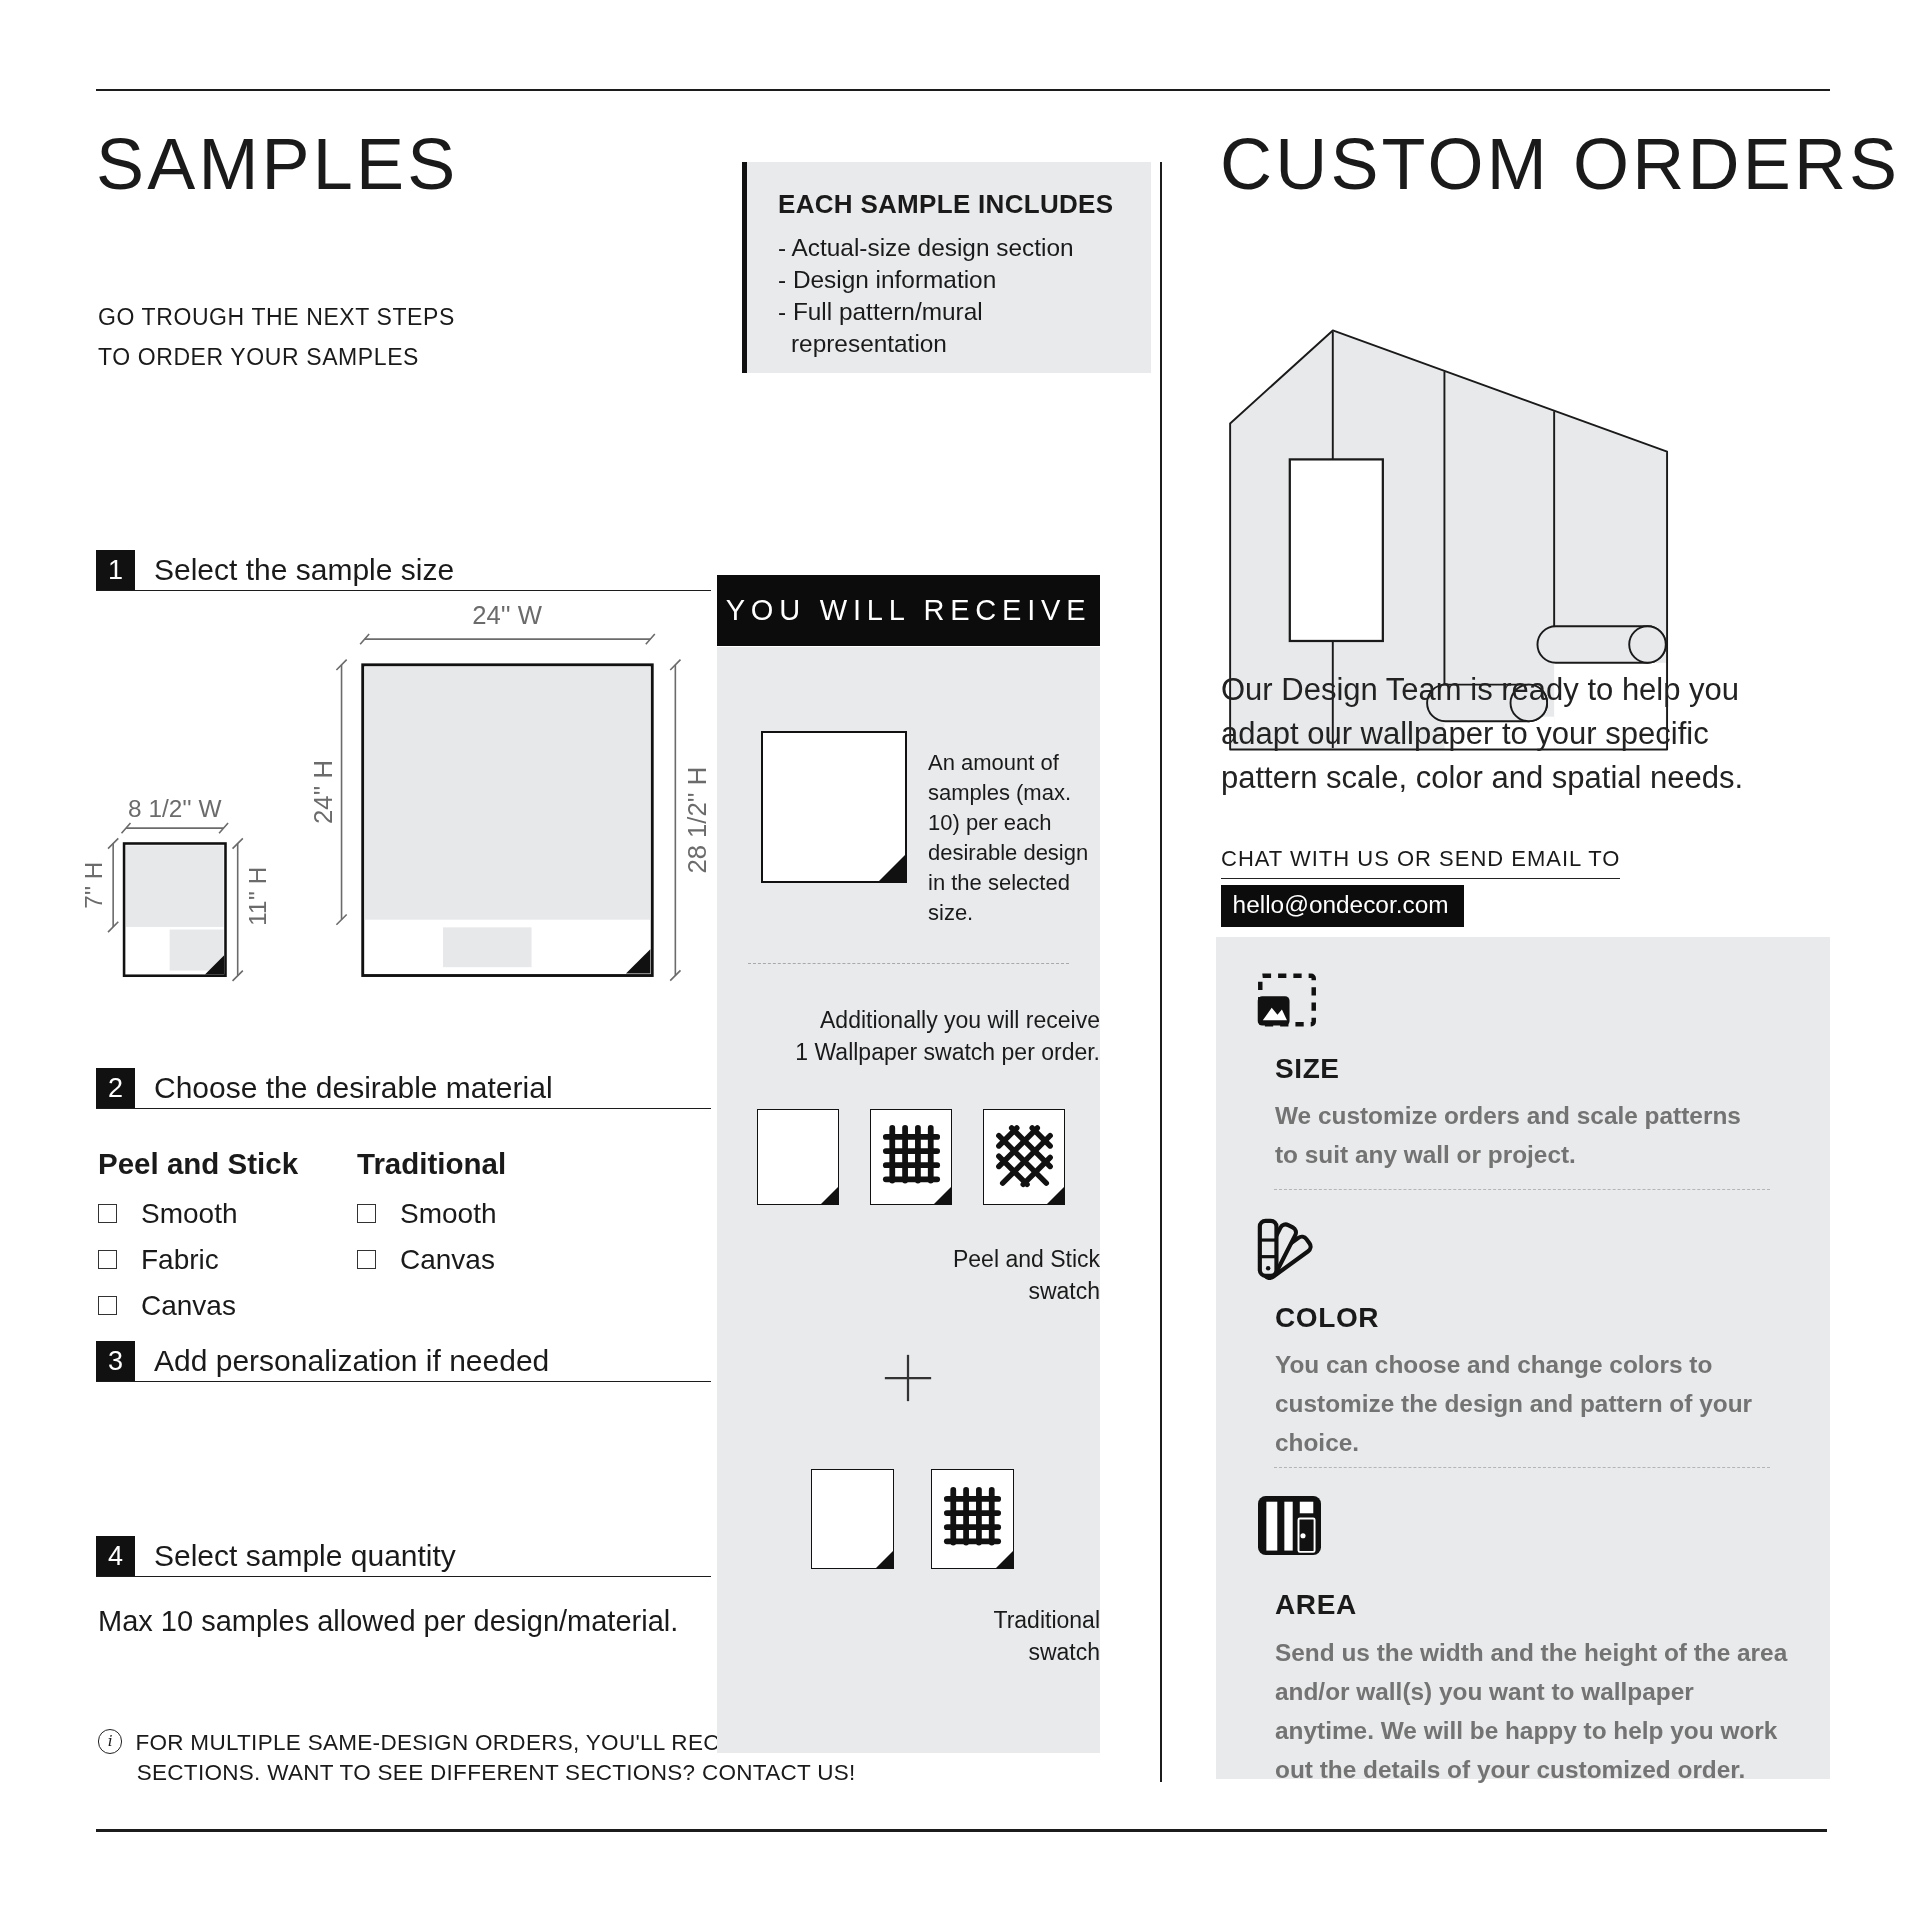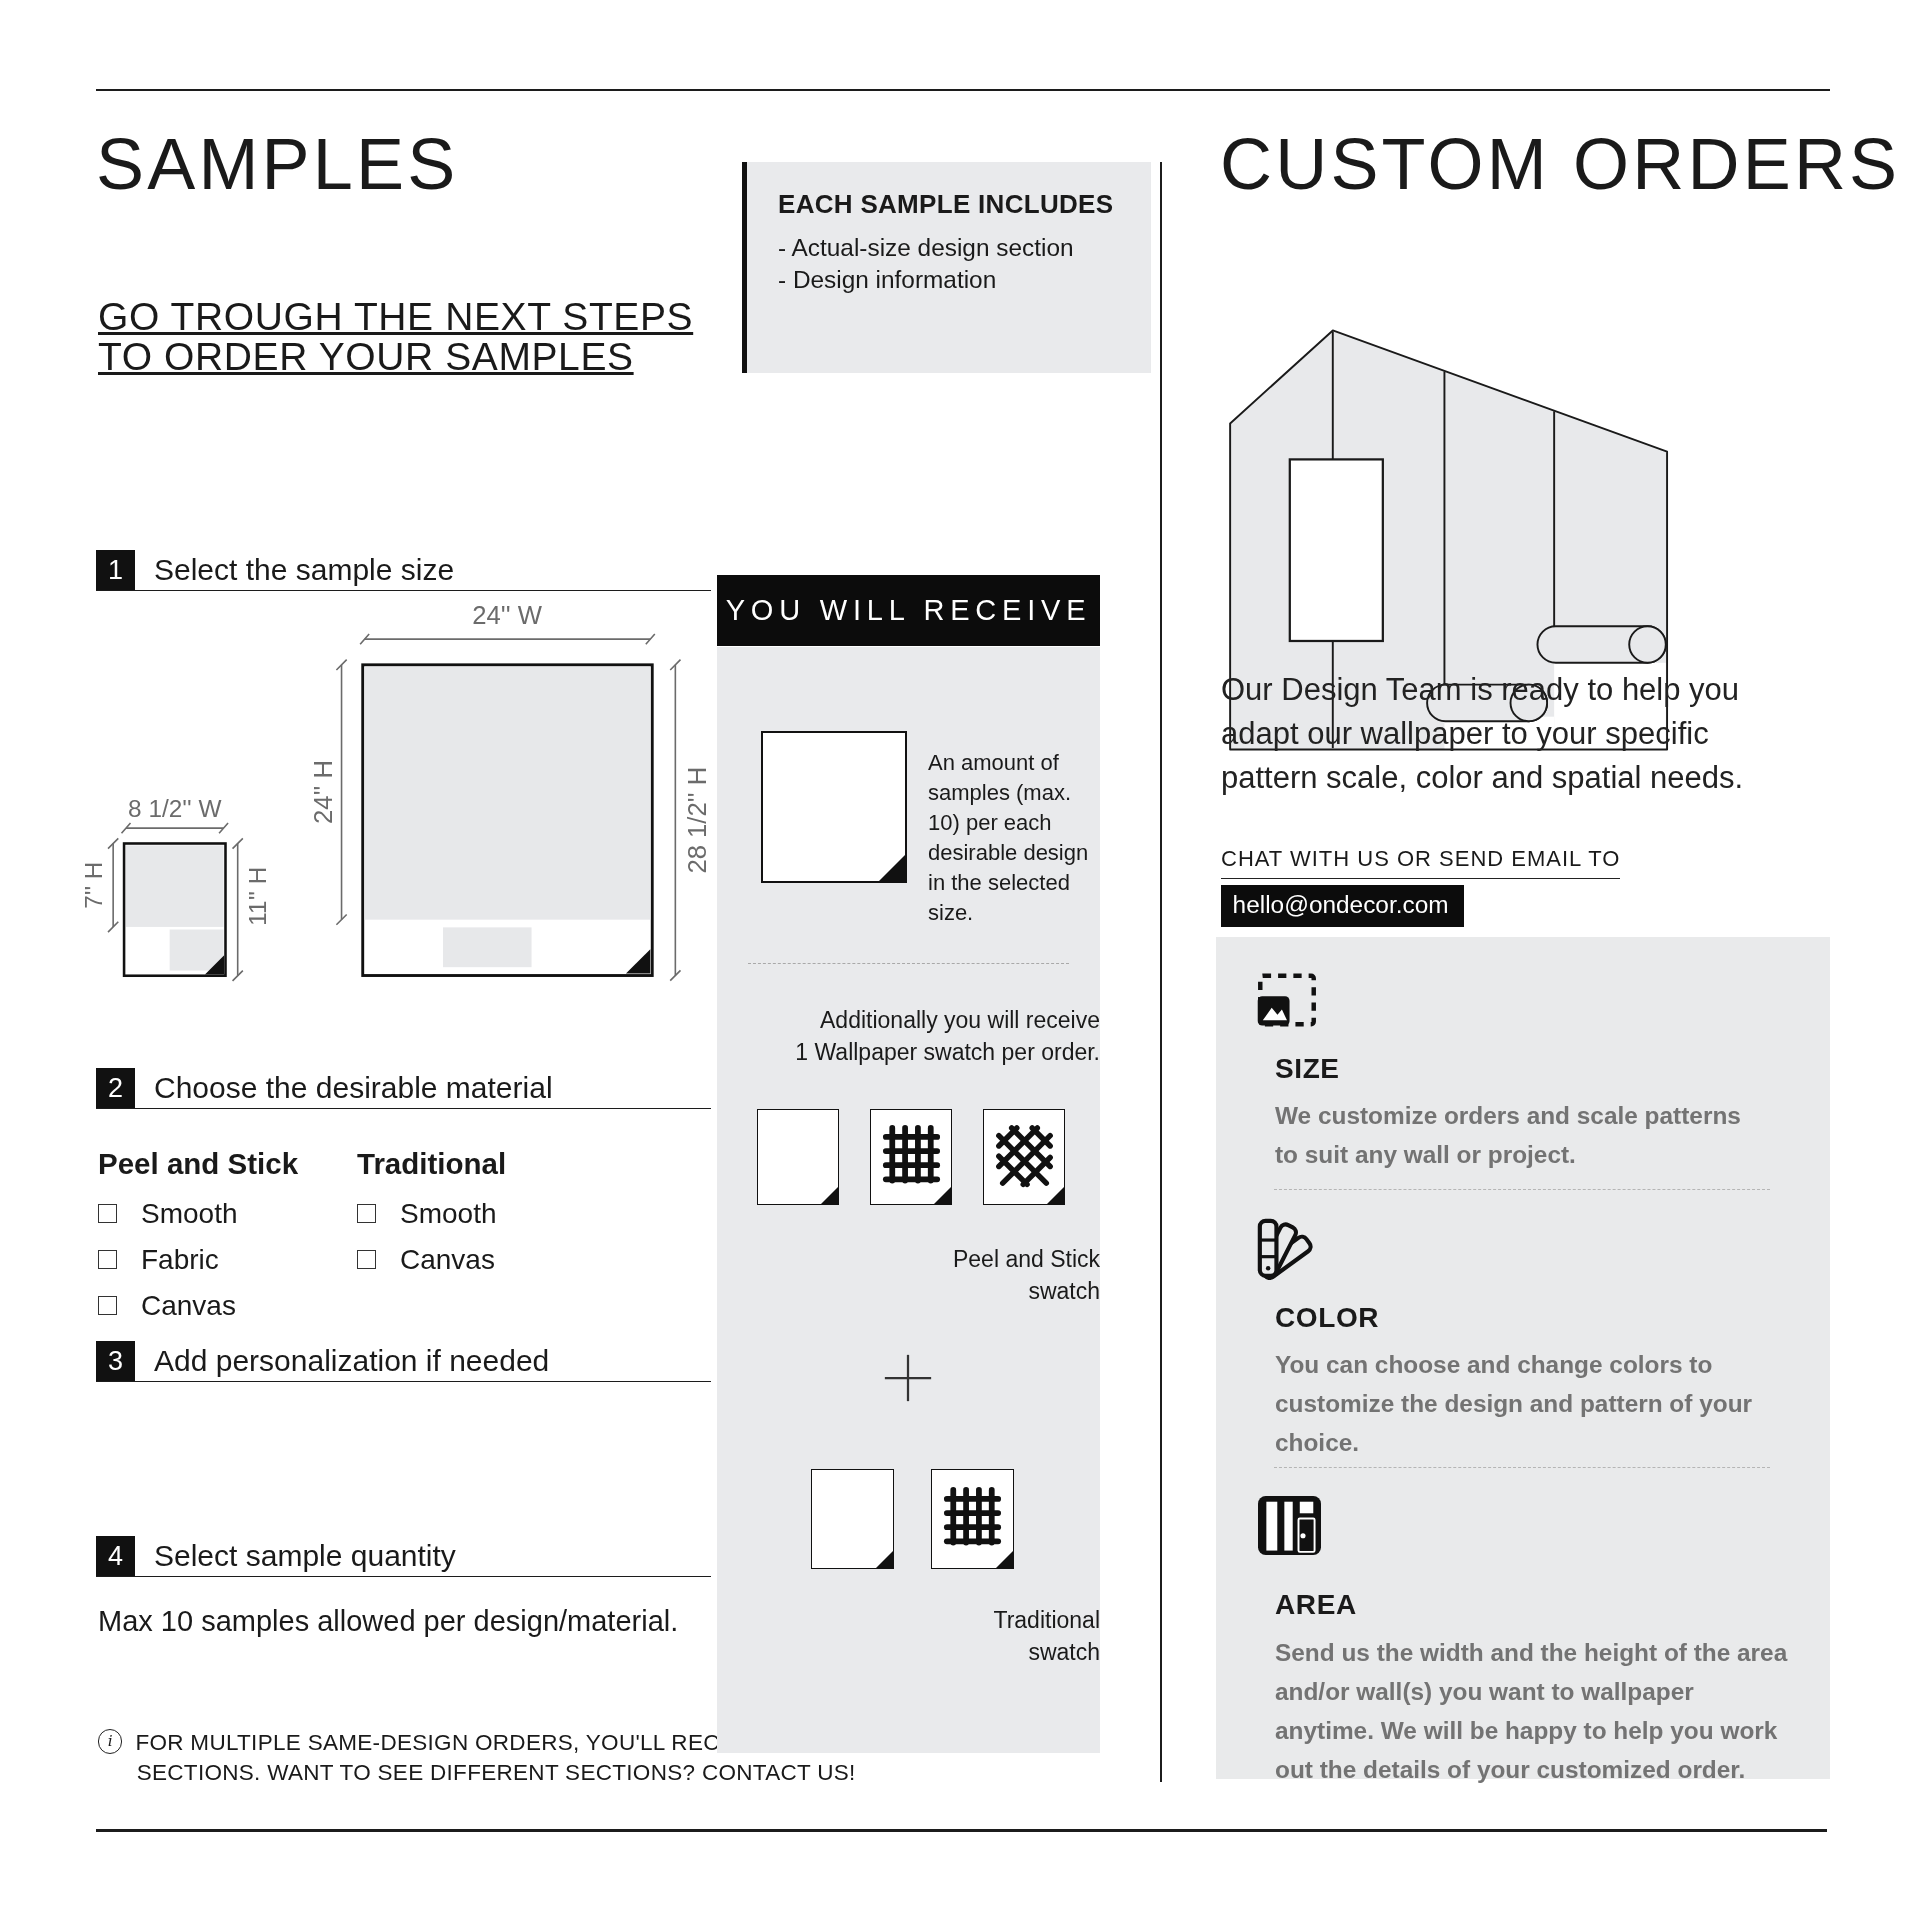--- a/index.html
+++ b/index.html
@@ -1,21 +1,21 @@
 <!DOCTYPE html>
 <html style="font-size:10.3px"><head>
 <meta charset="utf-8">
 <style>
   html,body{margin:0;padding:0;background:#fff;}
   .page{position:relative;width:1926px;height:1926px;background:#ffffff;
         font-family:"Liberation Sans", sans-serif;color:#1a1a1a;overflow:hidden;}
   .abs{position:absolute;}
   .rule{background:#1c1c1c;}
   .big-title{font-size:72px;font-weight:300;letter-spacing:3.2px;white-space:nowrap;}
-  .intro{font-size:39px;line-height:40px;letter-spacing:0.6px;white-space:nowrap;text-decoration:underline;}
+  .intro{font-size:23px;line-height:40px;letter-spacing:0.6px;white-space:nowrap;}
   .step{display:flex;align-items:stretch;width:615px;height:40px;border-bottom:1.9px solid #1c1c1c;}
   .step-num{width:39px;min-width:39px;background:#111;color:#fff;display:flex;align-items:center;justify-content:center;
             font-size:27px;font-weight:400;}
   .step-title{display:flex;align-items:center;padding-left:19px;font-size:30px;font-weight:400;white-space:nowrap;}
   .includes{width:409px;height:211px;background:#e9eaec;border-left:5.8px solid #111;box-sizing:border-box;
             padding:27px 19px 0 31px;}
   .includes h3{margin:0 0 11.6px 0;font-size:26px;font-weight:700;letter-spacing:0.3px;}
   .includes div{font-size:24.4px;line-height:32px;padding-left:13px;text-indent:-13px;}
   .panel-head{width:383px;height:71px;background:#0c0c0c;color:#fff;display:flex;align-items:center;justify-content:center;
               font-size:29px;letter-spacing:5.8px;white-space:nowrap;}
@@ -59,20 +59,21 @@
 
   <div class="abs intro" style="left:98px;top:297px;">
     <div>GO TROUGH THE NEXT STEPS</div>
     <div>TO ORDER YOUR SAMPLES</div>
   </div>
 
   <div class="abs includes" style="left:742px;top:162px;">
     <h3>EACH SAMPLE INCLUDES</h3>
     <div>- Actual-size design section</div>
     <div>- Design information</div>
+    <div style="width:270px;">- Full pattern/mural representation</div>
   </div>
 
   <div class="abs step" style="left:96px;top:550px;">
     <div class="step-num">1</div>
     <div class="step-title">Select the sample size</div>
   </div>
 
   <svg class="abs" style="left:77px;top:787px;" width="193" height="199" viewBox="0 0 300 310">
     <rect x="73" y="88" width="158" height="206" fill="#ffffff" stroke="#111" stroke-width="4"></rect>
     <rect x="76" y="91" width="152" height="127" fill="#e7e8ea"></rect>

